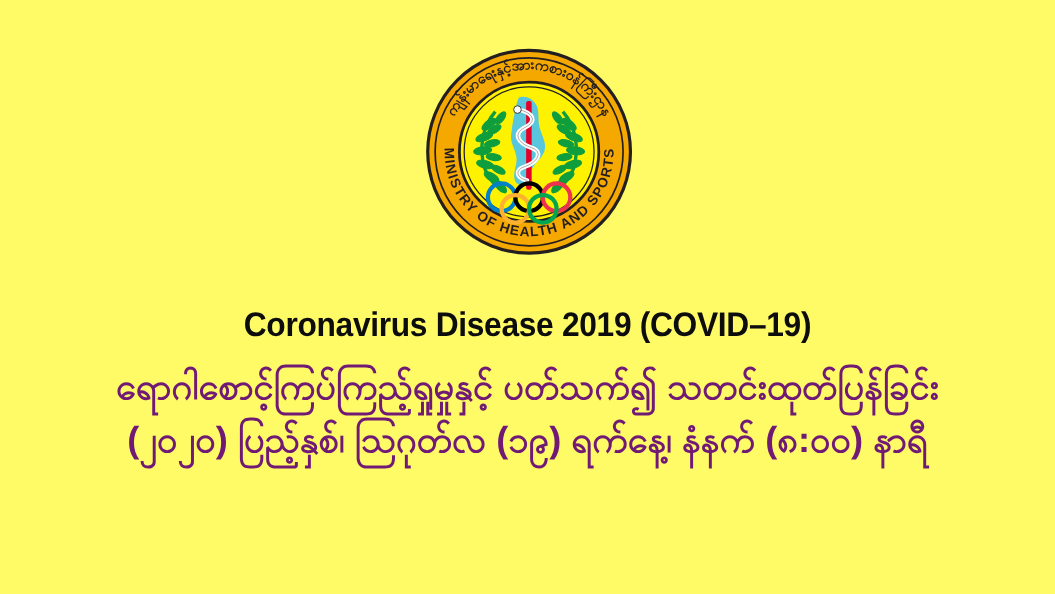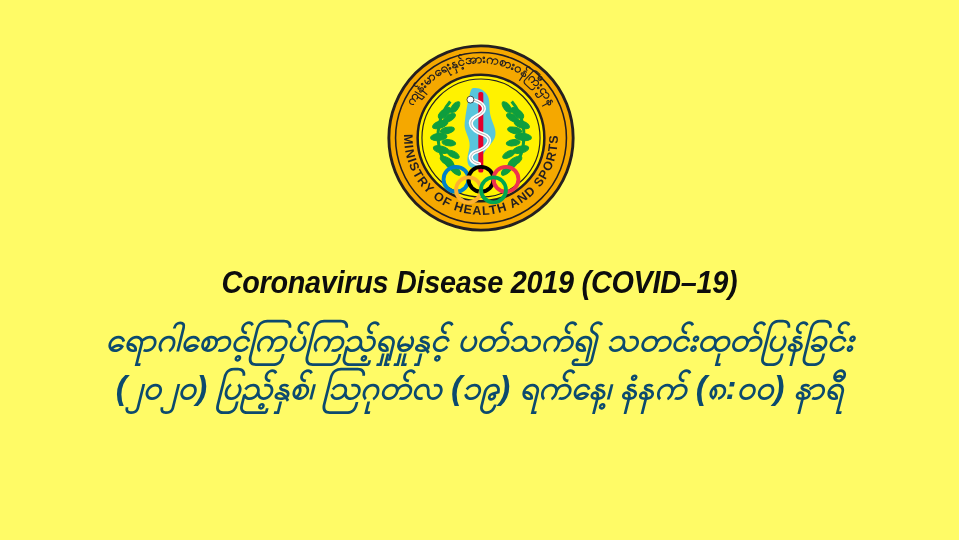--- a/index.html
+++ b/index.html
@@ -30,41 +30,40 @@
     top: 42px;
     width: 192px;
     height: 192px;
   }
   #logo-wrap svg { display: block; width: 192px; height: 192px; }
 
   
   #text-block {
     position: absolute;
     left: 0;
-    top: 266px;
+    top: 278px;
     width: 959px;
     text-align: center;
-    font-style: italic;
   }
   .title-en {
     font-family: "Liberation Sans", sans-serif;
     font-weight: bold;
     font-size: 31px;
     letter-spacing: -0.3px;
     color: #0d0d0d;
     line-height: 1.1;
     transform: scaleX(0.93);
     transform-origin: center;
     margin: 0;
     white-space: nowrap;
   }
   .line-mm {
     font-family: "Liberation Sans", "DejaVu Sans", sans-serif;
     font-weight: bold;
-    color: #0c4a6e;
+    color: #701a75;
     white-space: nowrap;
     margin: 0;
   }
   #line-mm-1 {
     font-size: 33px;
     line-height: 1.45;
     margin-top: 16px;
   }
   #line-mm-2 {
     font-size: 33px;

